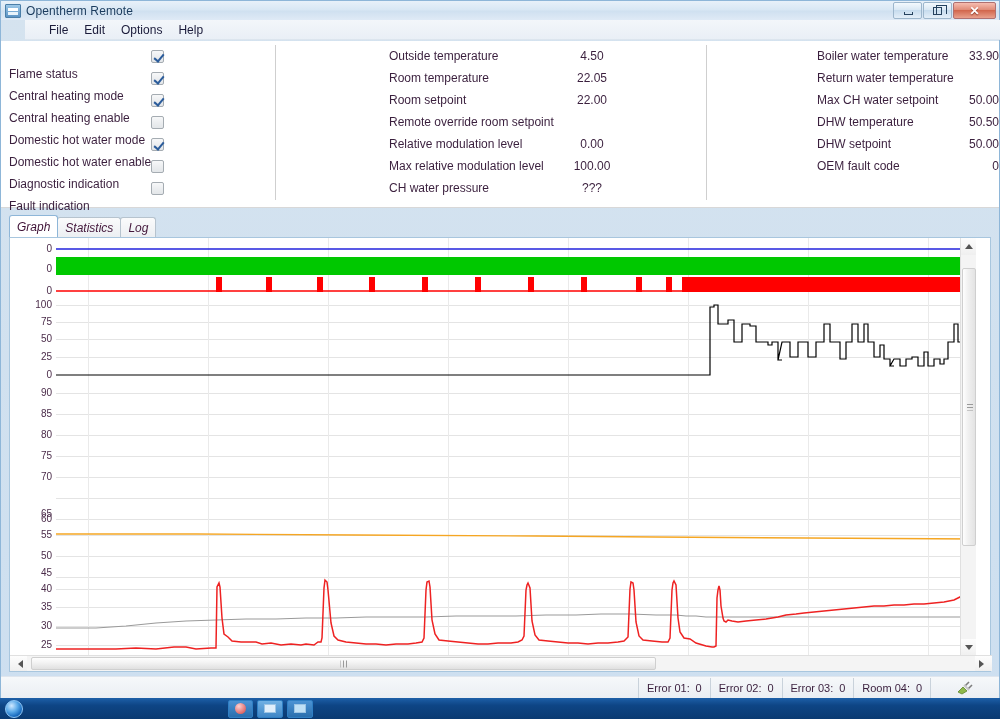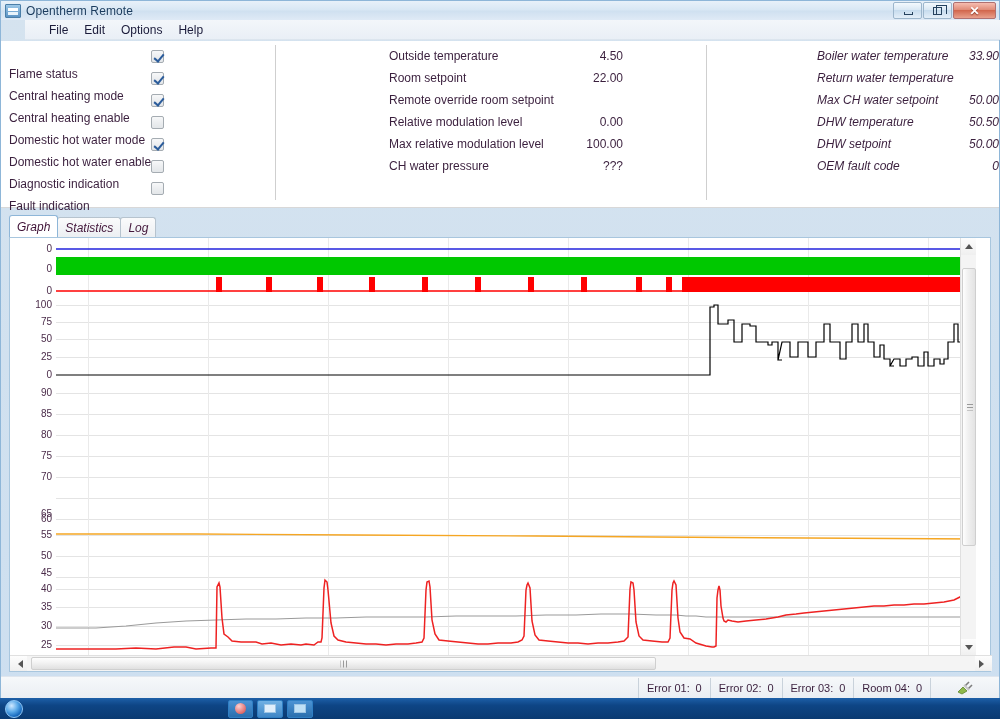--- a/index.html
+++ b/index.html
@@ -122,24 +122,24 @@
     width: 4px; height: 8px;
     border: solid #2b5c9b;
     border-width: 0 2px 2px 0;
     transform: rotate(40deg);
   }
 
   
   #col-mid { left: 275px; width: 430px; padding-left: 113px; padding-top: 4px;}
   #col-mid .row { }
   #col-mid .rowlabel { width: 172px; }
-  #col-mid .rowval { width: 62px; }
-
-  
-  #col-right { left: 706px; width: 292px; padding-left: 110px; padding-top: 4px; font-style: italic;}
+  #col-mid .rowval { width: 62px; text-align: center; }
+
+  
+  #col-right { left: 706px; width: 292px; padding-left: 110px; padding-top: 4px;}
   #col-right .rowlabel { width: 142px; }
   #col-right .rowval { width: 40px; }
 
   
   .tabstrip {
     position: absolute; left: 9px; top: 216px; height: 21px;
     display: flex; align-items: flex-end; font-style: italic;
   }
   .tab {
     height: 20px; padding: 0 7px;
@@ -332,20 +332,24 @@
       <div class="row">
         <span class="rowlabel">Fault indication</span>
         <span class="cbox"></span>
       </div>
     </div>
 
     <div class="col" id="col-mid">
       <div class="row">
         <span class="rowlabel">Outside temperature</span>
         <span class="rowval">4.50</span>
+      </div>
+      <div class="row">
+        <span class="rowlabel">Room temperature</span>
+        <span class="rowval">22.05</span>
       </div>
       <div class="row">
         <span class="rowlabel">Room setpoint</span>
         <span class="rowval">22.00</span>
       </div>
       <div class="row">
         <span class="rowlabel">Remote override room setpoint</span>
         <span class="rowval"></span>
       </div>
       <div class="row">

